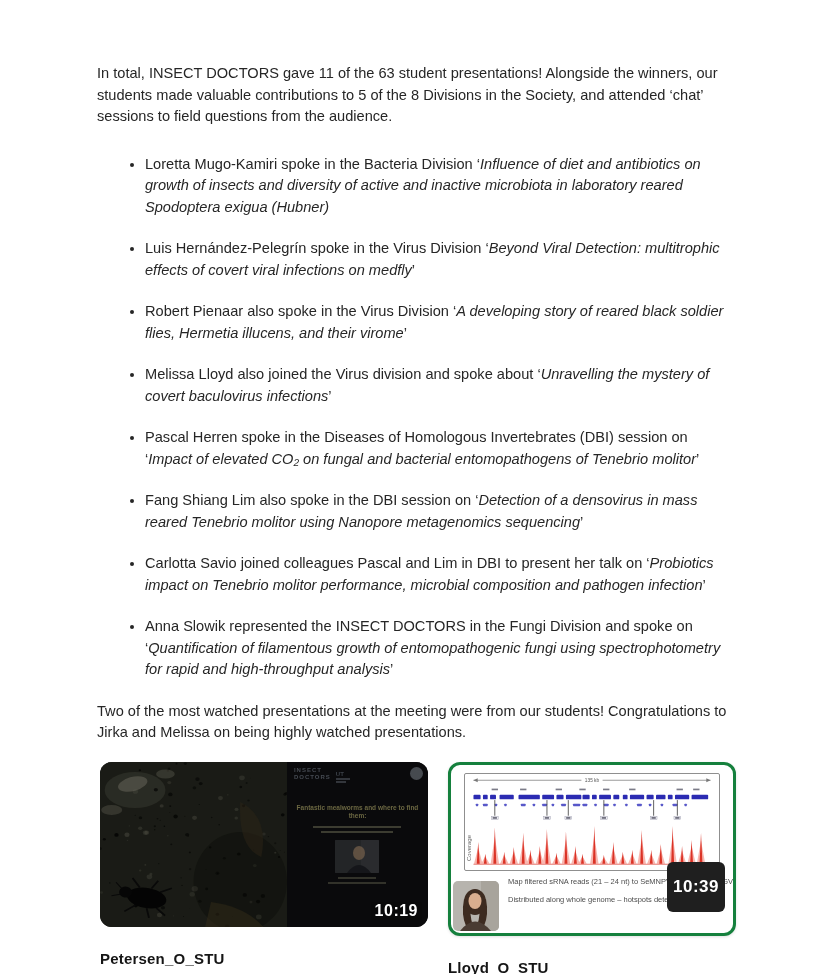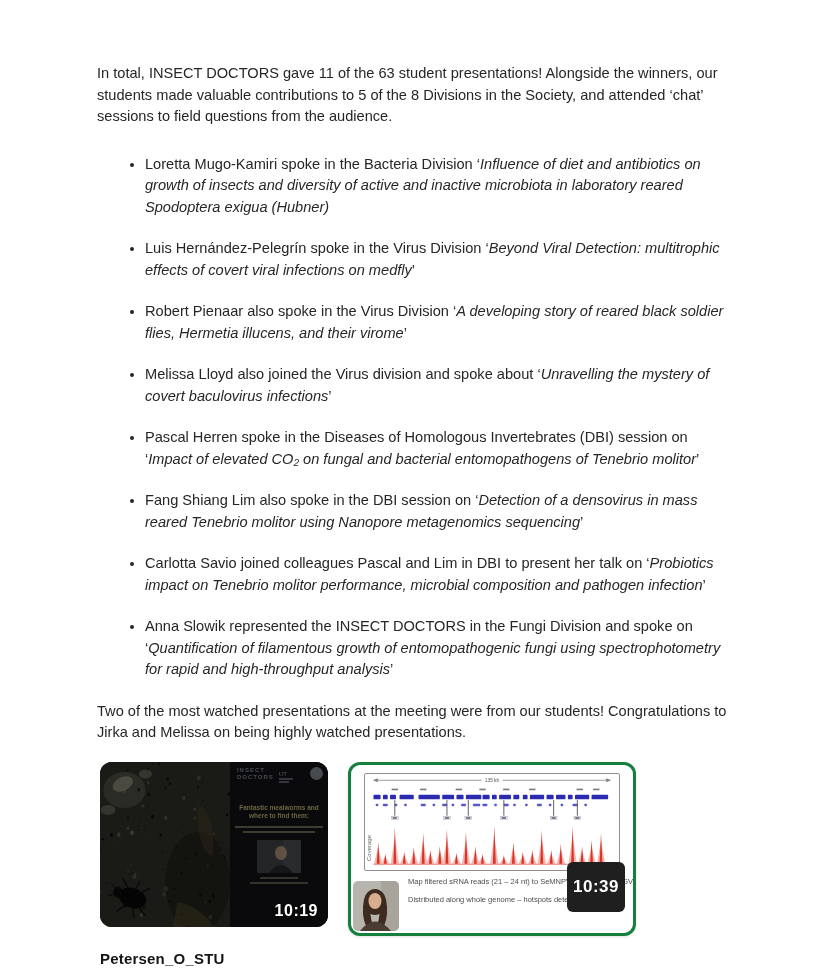--- a/index.html
+++ b/index.html
@@ -8,21 +8,21 @@
   .doc p{margin:0;font-size:14.6px;line-height:21.5px;}
   ul.plist{margin:26px 0 0 0;padding-left:48px;}
   ul.plist li{width:586px;font-size:14.6px;line-height:21.5px;margin-bottom:20px;}
   .it{font-style:italic;}
   .outro{margin-top:0;}
   .videos{display:flex;gap:20px;margin-top:18px;margin-left:3px;}
   .vcol{display:flex;flex-direction:column;}
   .caption{margin-top:23px;font-size:15px;font-weight:700;color:#151515;letter-spacing:.2px;}
   
   .thumb{position:relative;border-radius:12px;overflow:hidden;}
-  .left-thumb{width:228px;height:165px;background:#0d0d0f;display:flex;}
+  .left-thumb{width:328px;height:165px;background:#0d0d0f;display:flex;}
   .photo{flex:0 0 57%;height:100%;}
   .photo svg{display:block;width:100%;height:100%;}
   .lslide{flex:1;position:relative;background:#0a0a0c;}
   .logo-row{position:absolute;top:5px;left:7px;right:5px;display:flex;align-items:flex-start;gap:5px;}
   .brand{font-size:6px;font-weight:700;letter-spacing:1px;line-height:7px;color:#464b53;}
   .partner{font-size:6px;font-weight:700;color:#3d424a;margin-top:4px;}
   .tinybar{height:1.5px;background:#33363c;margin-top:1.5px;}
   .badge{margin-left:auto;width:13px;height:13px;border-radius:50%;background:#51565c;opacity:.85;}
   .lslide-title{margin-top:42px;padding:0 9px;text-align:center;font-size:6.5px;font-weight:700;line-height:8px;color:#6b6742;}
   .sub-bars{margin-top:6px;display:flex;flex-direction:column;align-items:center;gap:3px;}
@@ -315,16 +315,17 @@
             <rect x="28" width="18" height="50" fill="#a8a49c"></rect>
             <ellipse cx="22" cy="21" rx="11" ry="13" fill="#3d2b20"></ellipse>
             <path d="M11,18 q-3,16 2,27 l7,0 q-4,-12 -2,-23 z" fill="#3d2b20"></path>
             <path d="M33,18 q3,16 -2,27 l-7,0 q4,-12 2,-23 z" fill="#3d2b20"></path>
             <ellipse cx="22" cy="20" rx="6.5" ry="8" fill="#d9ae8f"></ellipse>
             <path d="M7,50 q15,-19 31,0 z" fill="#4a3c33"></path>
           </svg>
         </div>
         <div class="duration-r">10:39</div>
       </div>
+      <div class="caption">Lloyd_O_STU</div>
     </div>
 
   </div>
 </div>
 
 </body></html>

